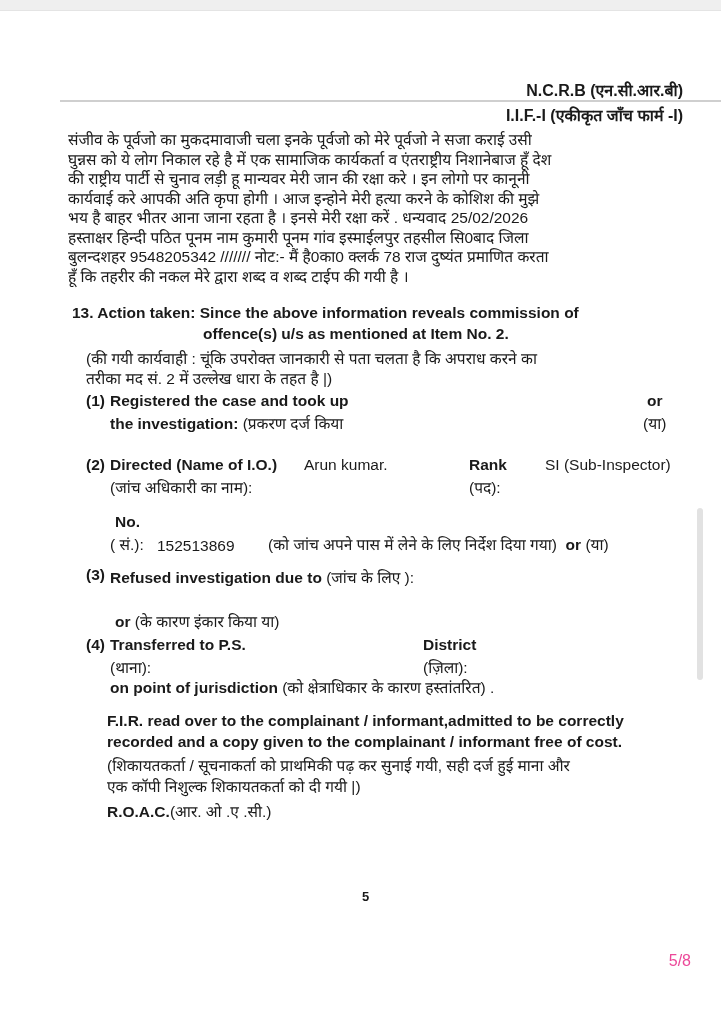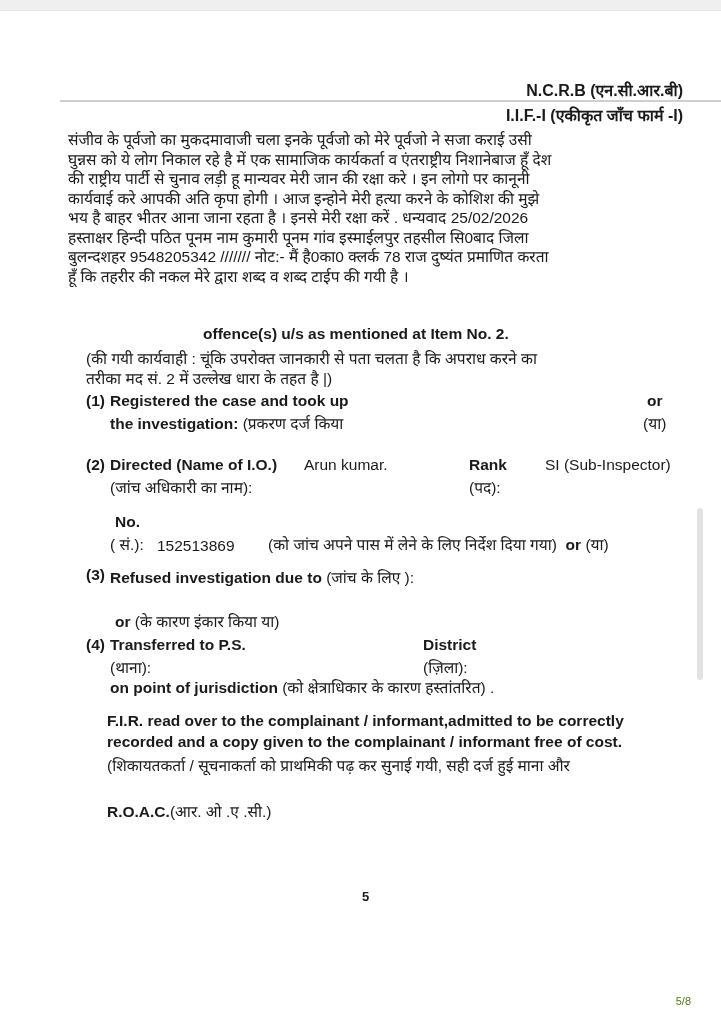--- a/index.html
+++ b/index.html
@@ -56,23 +56,23 @@
       border-radius: 3px;
     }
     .page-num {
       position: absolute;
       left: 362px; top: 878px;
       font-size: 13px;
       font-weight: bold;
     }
     .page-indicator {
       position: absolute;
-      right: 30px; top: 995px;
-      font-size: 11px;
-      color: #4d7c0f;
+      right: 30px; top: 952px;
+      font-size: 16px;
+      color: #ec4899;
     }
   </style>
 </head>
 <body>
 
 <div class="top-band"></div>
 
 <div class="page">
 
   <div class="abs hdr" style="top:68px;">N.C.R.B (एन.सी.आर.बी)</div>
@@ -83,20 +83,21 @@
     <div>संजीव के पूर्वजो का मुकदमावाजी चला इनके पूर्वजो को मेरे पूर्वजो ने सजा कराई उसी</div>
     <div>घुन्नस को ये लोग निकाल रहे है में एक सामाजिक कार्यकर्ता व एंतराष्ट्रीय निशानेबाज हूँ देश</div>
     <div>की राष्ट्रीय पार्टी से चुनाव लड़ी हू मान्यवर मेरी जान की रक्षा करे । इन लोगो पर कानूनी</div>
     <div>कार्यवाई करे आपकी अति कृपा होगी । आज इन्होने मेरी हत्या करने के कोशिश की मुझे</div>
     <div>भय है बाहर भीतर आना जाना रहता है । इनसे मेरी रक्षा करें . धन्यवाद 25/02/2026</div>
     <div>हस्ताक्षर हिन्दी पठित पूनम नाम  कुमारी पूनम गांव इस्माईलपुर तहसील सि0बाद जिला</div>
     <div>बुलन्दशहर 9548205342 /////// नोट:- मैं है0का0 क्लर्क 78 राज दुष्यंत प्रमाणित करता</div>
     <div>हूँ कि तहरीर की नकल मेरे द्वारा शब्द व शब्द टाईप की गयी है ।</div>
   </div>
 
+  <div class="abs b txt" style="left:72px; top:293px;">13. Action taken: Since the above information reveals commission of</div>
   <div class="abs b txt" style="left:203px; top:314px;">offence(s) u/s as mentioned at Item No. 2.</div>
   <div class="abs txt" style="left:86px; top:336px;">(की गयी कार्यवाही : चूंकि उपरोक्त जानकारी से पता चलता है कि अपराध करने का</div>
   <div class="abs txt" style="left:86px; top:356px;">तरीका मद सं. 2 में उल्लेख धारा के तहत है |)</div>
 
   <div class="abs b txt" style="left:86px; top:381px;">(1)</div>
   <div class="abs b txt" style="left:110px; top:381px;">Registered the case and took up</div>
   <div class="abs txt" style="left:110px; top:401px;"><span class="b">the investigation: </span><span>(प्रकरण दर्ज किया</span></div>
   <div class="abs b txt" style="left:647px; top:381px;">or</div>
   <div class="abs txt" style="left:643px; top:401px;">(या)</div>
 
@@ -120,20 +121,21 @@
   <div class="abs b txt" style="left:86px; top:625px;">(4)</div>
   <div class="abs b txt" style="left:110px; top:625px;">Transferred to P.S.</div>
   <div class="abs txt" style="left:110px; top:645px;">(थाना):</div>
   <div class="abs b txt" style="left:423px; top:625px;">District</div>
   <div class="abs txt" style="left:423px; top:645px;">(ज़िला):</div>
   <div class="abs b txt" style="left:107px; top:701px;">F.I.R. read over to the complainant / informant,admitted to be correctly</div>
 
   <div class="abs txt" style="left:110px; top:665px;"><span class="b">on point of jurisdiction</span><span> (को क्षेत्राधिकार के कारण हस्तांतरित) .</span></div>
   <div class="abs b txt" style="left:107px; top:722px;">recorded and a copy given to the complainant / informant free of cost.</div>
   <div class="abs txt" style="left:107px; top:743px;">(शिकायतकर्ता / सूचनाकर्ता को प्राथमिकी पढ़ कर सुनाई गयी, सही दर्ज हुई माना और</div>
+  <div class="abs txt" style="left:107px; top:764px;">एक कॉपी निशुल्क शिकायतकर्ता को दी गयी |)</div>
   <div class="abs txt" style="left:107px; top:789px;"><span class="b">R.O.A.C.</span><span>(आर. ओ .ए .सी.)</span></div>
 
   <div class="page-num">5</div>
 
   <div class="scrollbar"></div>
 </div>
 
 <div class="page-indicator">5/8</div>
 
 </body></html>

